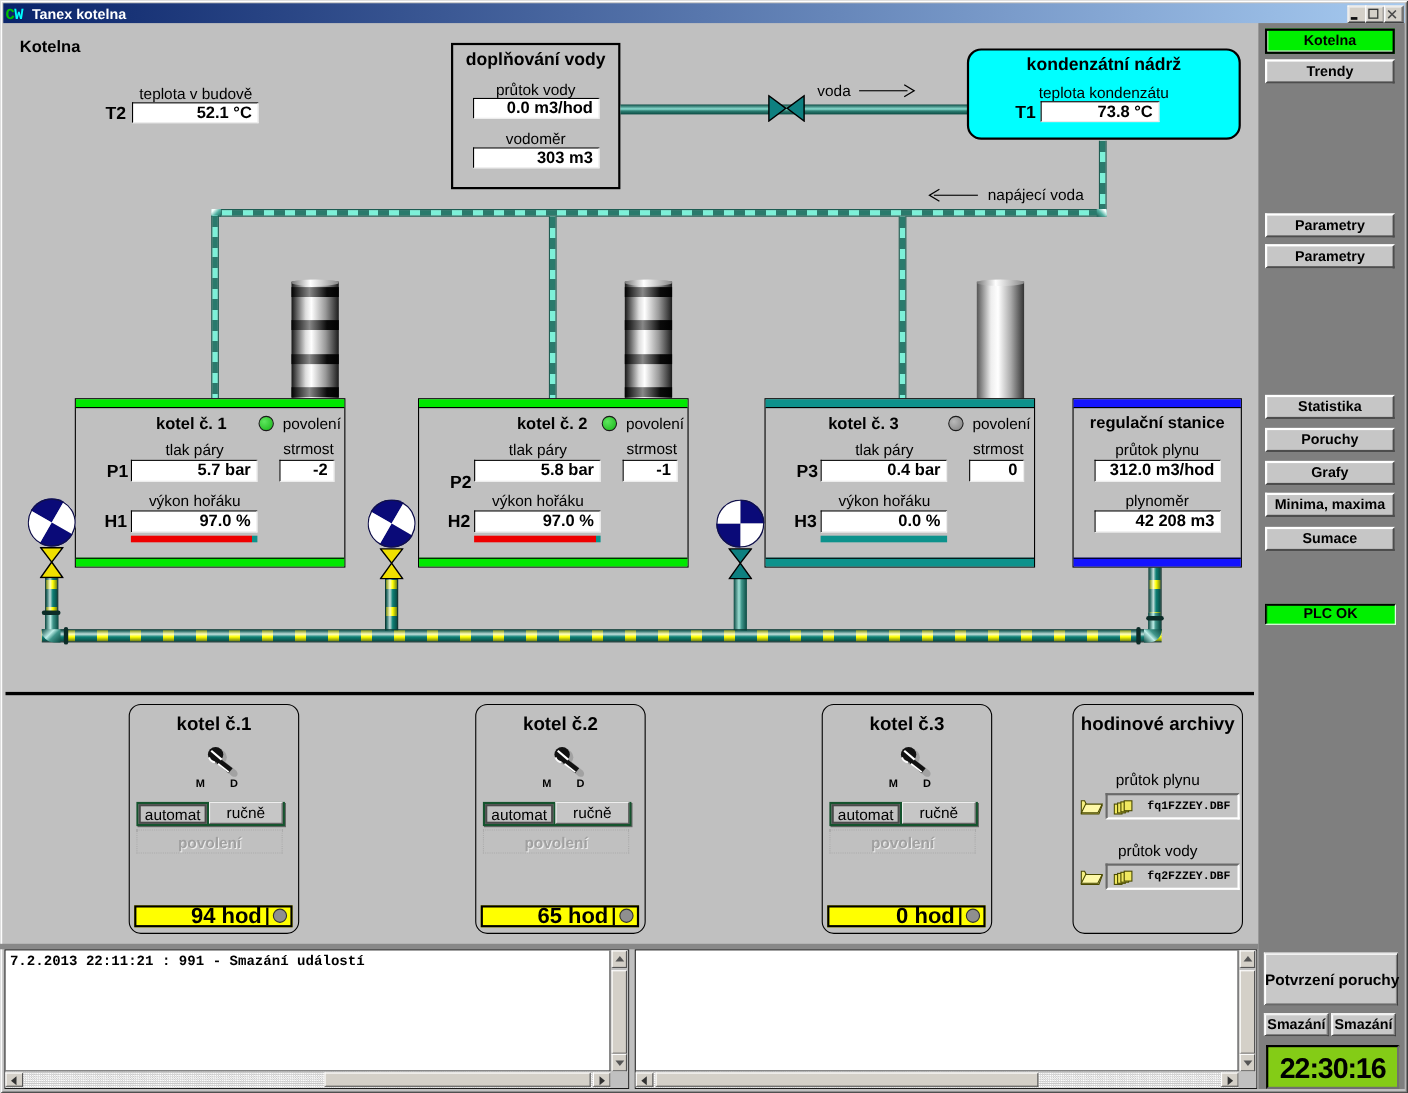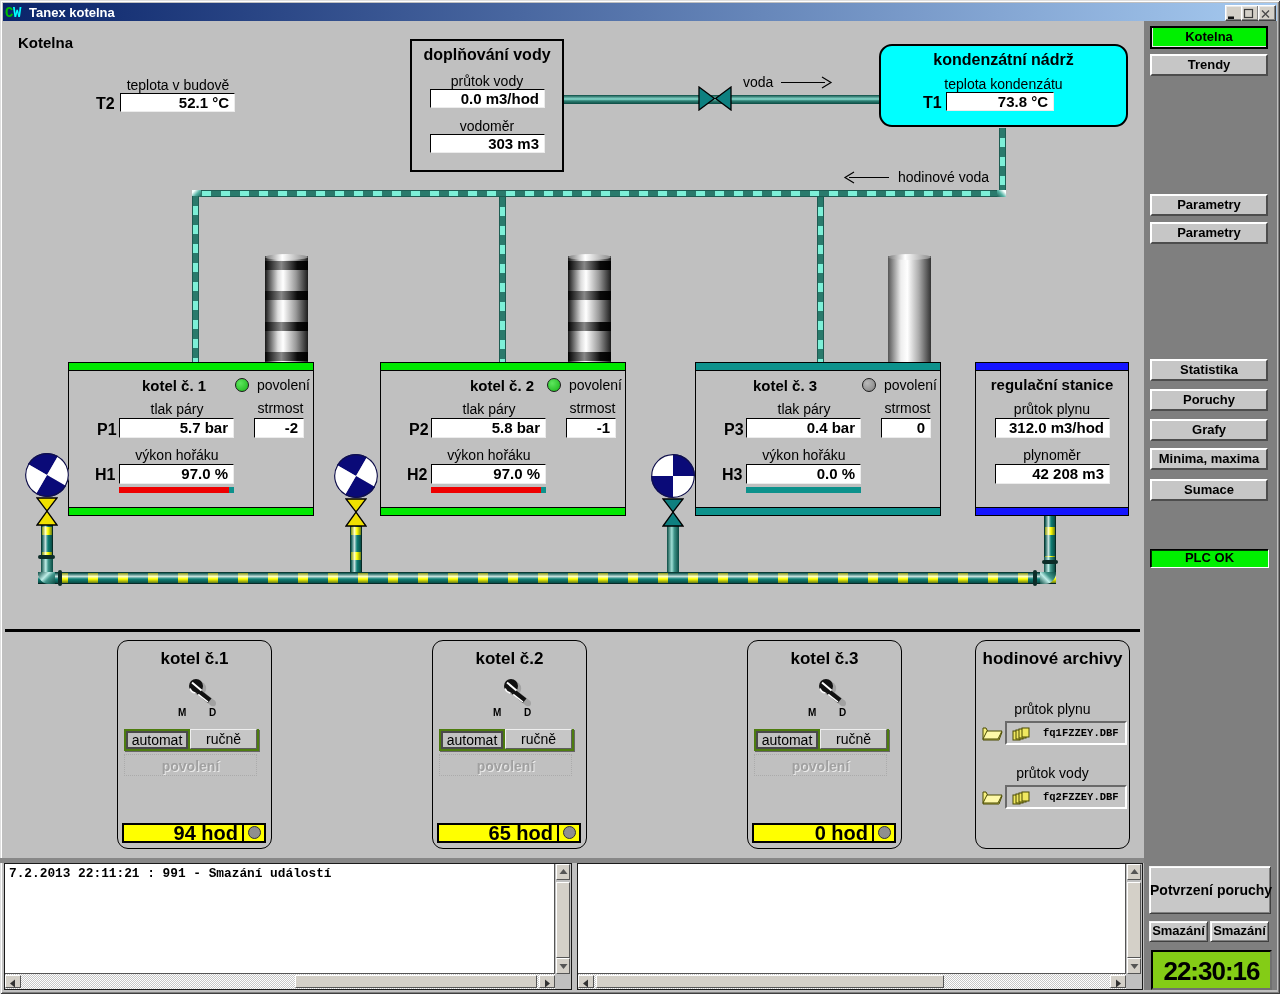--- a/index.html
+++ b/index.html
@@ -25,21 +25,21 @@
 .bbar{position:absolute;left:0;width:100%;height:7px;}
 .btop{top:0;border-bottom:1px solid #000;}
 .bbot{bottom:0;border-top:1px solid #000;}
 .green-b{background:#00e800;}
 .teal-b{background:#0d928c;}
 .blue-b{background:#1414ff;}
 .circ{position:absolute;width:14px;height:14px;border-radius:50%;border:1px solid #1a1a1a;box-sizing:border-box;}
 .pbar{position:absolute;height:6px;}
 .panel{top:640px;width:155px;height:209px;border:1.5px solid #000;border-radius:11px;box-sizing:border-box;}
 .ptitle{position:absolute;top:8px;left:0;width:100%;text-align:center;font-weight:bold;font-size:17px;}
-.toggle{position:absolute;left:6px;top:88px;width:135px;height:22px;background:#4d7c0f;box-shadow:1px 1px 0 #666;}
+.toggle{position:absolute;left:6px;top:88px;width:135px;height:22px;background:#14532d;box-shadow:1px 1px 0 #666;}
 .tleft{position:absolute;left:2px;top:2px;width:62px;height:18px;border:2px solid #4a4a4a;background:#c2c2c2;text-align:center;font-size:14px;line-height:14px;box-sizing:border-box;}
 .tright{position:absolute;left:66px;top:0px;width:67px;height:20px;border:1px solid;border-color:#eee #5d5d5d #5d5d5d #eee;background:#c6c6c6;text-align:center;font-size:14px;line-height:18px;box-sizing:border-box;}
 .povbtn{position:absolute;left:6px;top:113px;width:133px;height:22px;border:1px dotted #ababab;color:#a0a0a0;text-shadow:1px 1px 0 #ececec;font-weight:bold;font-size:14px;text-align:center;line-height:22px;box-sizing:border-box;}
 .hours{position:absolute;left:4px;top:182px;width:144px;height:20px;border:2px solid #000;background:#ffff00;box-sizing:border-box;}
 .hourtxt{position:absolute;right:26px;top:0px;font-weight:bold;font-size:20px;line-height:17px;}
 .hcell{position:absolute;right:0;top:0;width:20px;height:16px;border-left:2px solid #000;}
 .hcirc{position:absolute;right:3px;top:1px;width:13px;height:13px;border-radius:50%;background:#8f8f8f;border:1px solid #333;box-sizing:border-box;}
 .chim{top:256px;width:43px;height:106px;background:linear-gradient(90deg,#181818,#ddd 30%,#fff 42%,#999 72%,#1c1c1c);}
 .chim .cap{position:absolute;left:0;top:-2px;width:43px;height:6px;border-radius:50%;background:linear-gradient(90deg,#777,#fff 40%,#888);}
 .band{position:absolute;left:0;width:43px;height:9px;background:linear-gradient(90deg,#000,#888 38%,#0a0a0a 75%,#000);}
@@ -130,21 +130,21 @@
   <div class="abs" style="left:192px;top:190px;width:9px;height:7px;background:linear-gradient(135deg,#f5fffd 20%,#55b3a4 55%,#1d5c52)"></div>
   <div class="abs" style="left:997px;top:190px;width:9px;height:7px;background:linear-gradient(225deg,#f5fffd 20%,#55b3a4 55%,#1d5c52)"></div>
   <div class="abs feedv" style="left:192px;top:196px;height:166px"></div>
   <div class="abs feedv" style="left:499px;top:197px;height:165px"></div>
   <div class="abs feedv" style="left:817px;top:197px;height:165px"></div>
 
   <svg class="abs" style="left:843px;top:171px" width="12" height="13">
       <path d="M11,1 L2,6.5 L11,12" fill="none" stroke="#000" stroke-width="1.2"></path>
     </svg>
   <div class="abs arrowline" style="left:849px;top:177px;width:40px"></div>
-  <div class="abs lbl" style="left:898px;top:169px">hodinové voda</div>
+  <div class="abs lbl" style="left:898px;top:169px">napájecí voda</div>
 
   <div class="abs chim" style="left:265px">
       <div class="cap"></div>
       <div class="band" style="top:5px"></div>
       <div class="band" style="top:35px"></div>
       <div class="band" style="top:66px"></div>
       <div class="band" style="top:96px"></div>
     </div>
   <div class="abs chim" style="left:568px">
       <div class="cap"></div>
@@ -205,21 +205,21 @@
   <div class="abs lblc" style="left:97px;top:447px;width:160px">výkon hořáku</div>
   <div class="abs big" style="left:95px;top:466px">H1</div>
   <div class="abs inp" style="left:119px;top:464px;width:115px;height:20px;padding-right:5px;line-height:18px">97.0 %</div>
   <div class="abs pbar" style="left:119px;top:487px;width:115px;background:linear-gradient(90deg,#ee0000 0 96%,#0d928c 96%)"></div>
 
   <div class="abs" style="left:380px;top:377px;width:244px;text-align:center;font-weight:bold;font-size:15px">kotel č. 2</div>
   <div class="abs circ" style="left:547px;top:378px;background:radial-gradient(circle at 35% 35%,#5ee65e,#17b417)"></div>
   <div class="abs lbl" style="left:569px;top:377px">povolení</div>
   <div class="abs lblc" style="left:409px;top:401px;width:160px">tlak páry</div>
   <div class="abs lblc" style="left:555px;top:400px;width:75px">strmost</div>
-  <div class="abs big" style="left:409px;top:421px">P2</div>
+  <div class="abs big" style="left:409px;top:431px">P2</div>
   <div class="abs inp" style="left:431px;top:418px;width:115px;height:20px;padding-right:5px;line-height:18px">5.8 bar</div>
   <div class="abs inp" style="left:566px;top:418px;width:50px;height:20px;padding-right:5px;line-height:18px">-1</div>
   <div class="abs lblc" style="left:409px;top:447px;width:160px">výkon hořáku</div>
   <div class="abs big" style="left:407px;top:466px">H2</div>
   <div class="abs inp" style="left:431px;top:464px;width:115px;height:20px;padding-right:5px;line-height:18px">97.0 %</div>
   <div class="abs pbar" style="left:431px;top:487px;width:115px;background:linear-gradient(90deg,#ee0000 0 96%,#0d928c 96%)"></div>
 
   <div class="abs" style="left:695px;top:377px;width:180px;text-align:center;font-weight:bold;font-size:15px">kotel č. 3</div>
   <div class="abs circ" style="left:862px;top:378px;background:radial-gradient(circle at 35% 35%,#b9b9b9,#7f7f7f)"></div>
   <div class="abs lbl" style="left:884px;top:377px">povolení</div>

